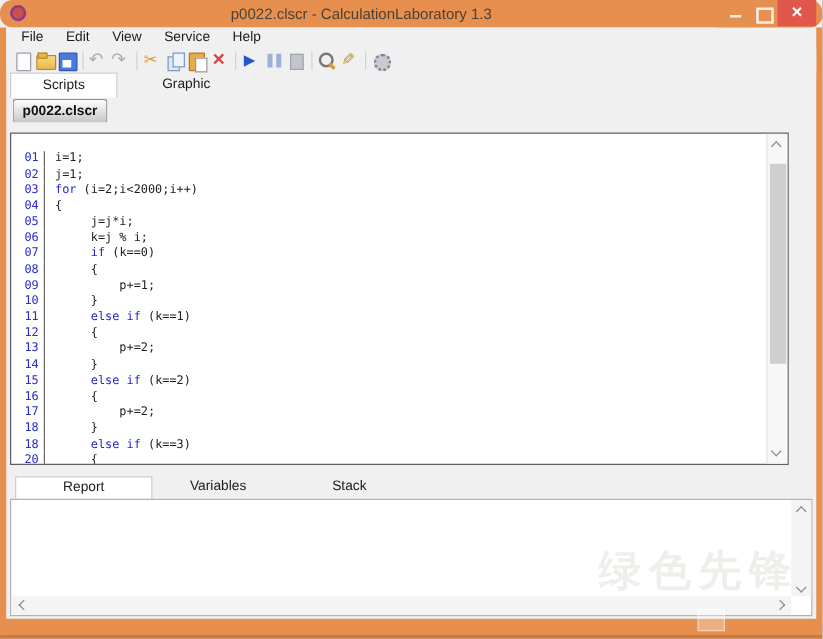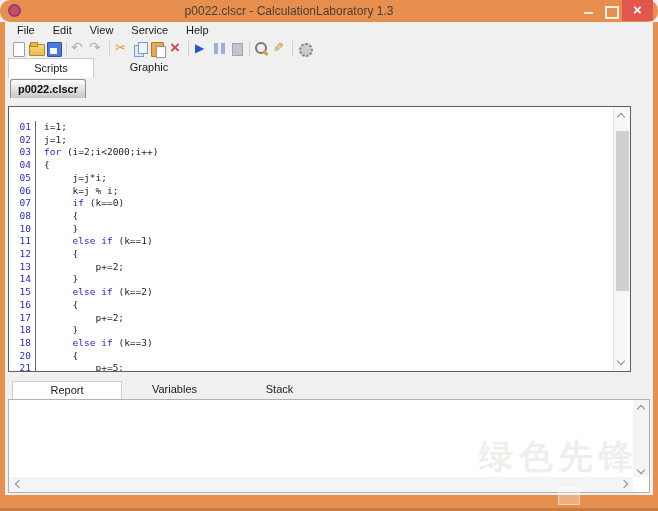--- a/index.html
+++ b/index.html
@@ -157,20 +157,21 @@
   <div class="editor">
     <div class="editor-lines">
         <div class="cline"><span class="lnum">01</span><span class="lgut"></span><span class="lcode"><span class="tx">i=1;</span></span></div>
         <div class="cline"><span class="lnum">02</span><span class="lgut"></span><span class="lcode"><span class="tx">j=1;</span></span></div>
         <div class="cline"><span class="lnum">03</span><span class="lgut"></span><span class="lcode"><span class="kw">for</span><span class="tx"> (i=2;i&lt;2000;i++)</span></span></div>
         <div class="cline"><span class="lnum">04</span><span class="lgut"></span><span class="lcode"><span class="tx">{</span></span></div>
         <div class="cline"><span class="lnum">05</span><span class="lgut"></span><span class="lcode"><span class="tx">     j=j*i;</span></span></div>
         <div class="cline"><span class="lnum">06</span><span class="lgut"></span><span class="lcode"><span class="tx">     k=j % i;</span></span></div>
         <div class="cline"><span class="lnum">07</span><span class="lgut"></span><span class="lcode"><span class="tx">     </span><span class="kw">if</span><span class="tx"> (k==0)</span></span></div>
         <div class="cline"><span class="lnum">08</span><span class="lgut"></span><span class="lcode"><span class="tx">     {</span></span></div>
+        <div class="cline"><span class="lnum">09</span><span class="lgut"></span><span class="lcode"><span class="tx">         p+=1;</span></span></div>
         <div class="cline"><span class="lnum">10</span><span class="lgut"></span><span class="lcode"><span class="tx">     }</span></span></div>
         <div class="cline"><span class="lnum">11</span><span class="lgut"></span><span class="lcode"><span class="tx">     </span><span class="kw">else</span><span class="tx"> </span><span class="kw">if</span><span class="tx"> (k==1)</span></span></div>
         <div class="cline"><span class="lnum">12</span><span class="lgut"></span><span class="lcode"><span class="tx">     {</span></span></div>
         <div class="cline"><span class="lnum">13</span><span class="lgut"></span><span class="lcode"><span class="tx">         p+=2;</span></span></div>
         <div class="cline"><span class="lnum">14</span><span class="lgut"></span><span class="lcode"><span class="tx">     }</span></span></div>
         <div class="cline"><span class="lnum">15</span><span class="lgut"></span><span class="lcode"><span class="tx">     </span><span class="kw">else</span><span class="tx"> </span><span class="kw">if</span><span class="tx"> (k==2)</span></span></div>
         <div class="cline"><span class="lnum">16</span><span class="lgut"></span><span class="lcode"><span class="tx">     {</span></span></div>
         <div class="cline"><span class="lnum">17</span><span class="lgut"></span><span class="lcode"><span class="tx">         p+=2;</span></span></div>
         <div class="cline"><span class="lnum">18</span><span class="lgut"></span><span class="lcode"><span class="tx">     }</span></span></div>
         <div class="cline"><span class="lnum">18</span><span class="lgut"></span><span class="lcode"><span class="tx">     </span><span class="kw">else</span><span class="tx"> </span><span class="kw">if</span><span class="tx"> (k==3)</span></span></div>

